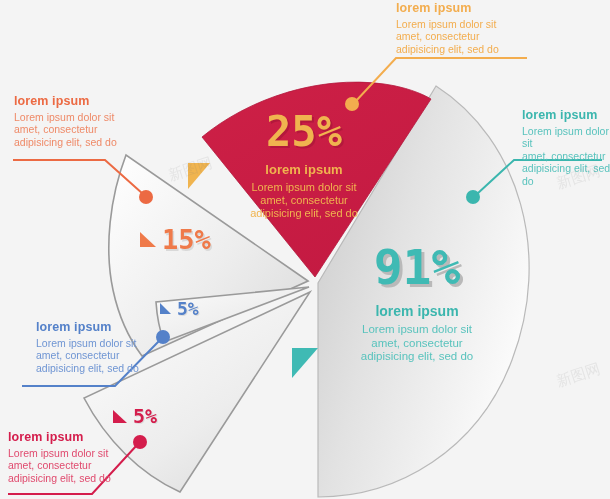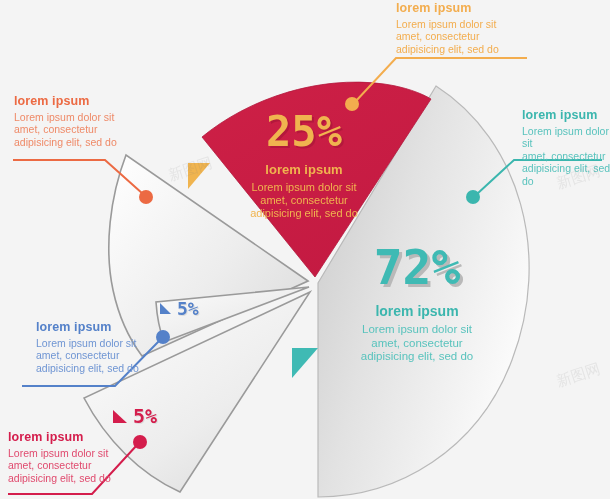--- a/index.html
+++ b/index.html
@@ -154,34 +154,38 @@
 
   <div class="slice-text" id="t25">
     <div class="pct">25%</div>
     <div class="st-head">lorem ipsum</div>
     <div class="st-body">Lorem ipsum dolor sit
 amet, consectetur
 adipisicing elit, sed do</div>
   </div>
 
   <div class="slice-text" id="t50">
-    <div class="pct">72%</div>
+    <div class="pct">91%</div>
     <div class="st-head">lorem ipsum</div>
     <div class="st-body">Lorem ipsum dolor sit
 amet, consectetur
 adipisicing elit, sed do</div>
   </div>
 
   <div style="position:absolute;left:188px;top:163px;">
     <div class="tri" style="border-left:22px solid #f0b44f;border-bottom:26px solid transparent;"></div>
   </div>
   <div style="position:absolute;left:292px;top:348px;">
     <div class="tri" style="border-left:26px solid #3fbab4;border-bottom:30px solid transparent;"></div>
   </div>
 
+  <div class="small-pct" id="t15">
+    <span class="tri" style="border-left:16px solid #ef7a4a;border-top:15px solid transparent;"></span>
+    <span>15%</span>
+  </div>
 
   <div class="small-pct" id="t5a">
     <span class="tri" style="border-left:11px solid #5481c9;border-top:11px solid transparent;"></span>
     <span>5%</span>
   </div>
 
   <div class="small-pct" id="t5b">
     <span class="tri" style="border-left:14px solid #d41d4c;border-top:13px solid transparent;"></span>
     <span>5%</span>
   </div>

